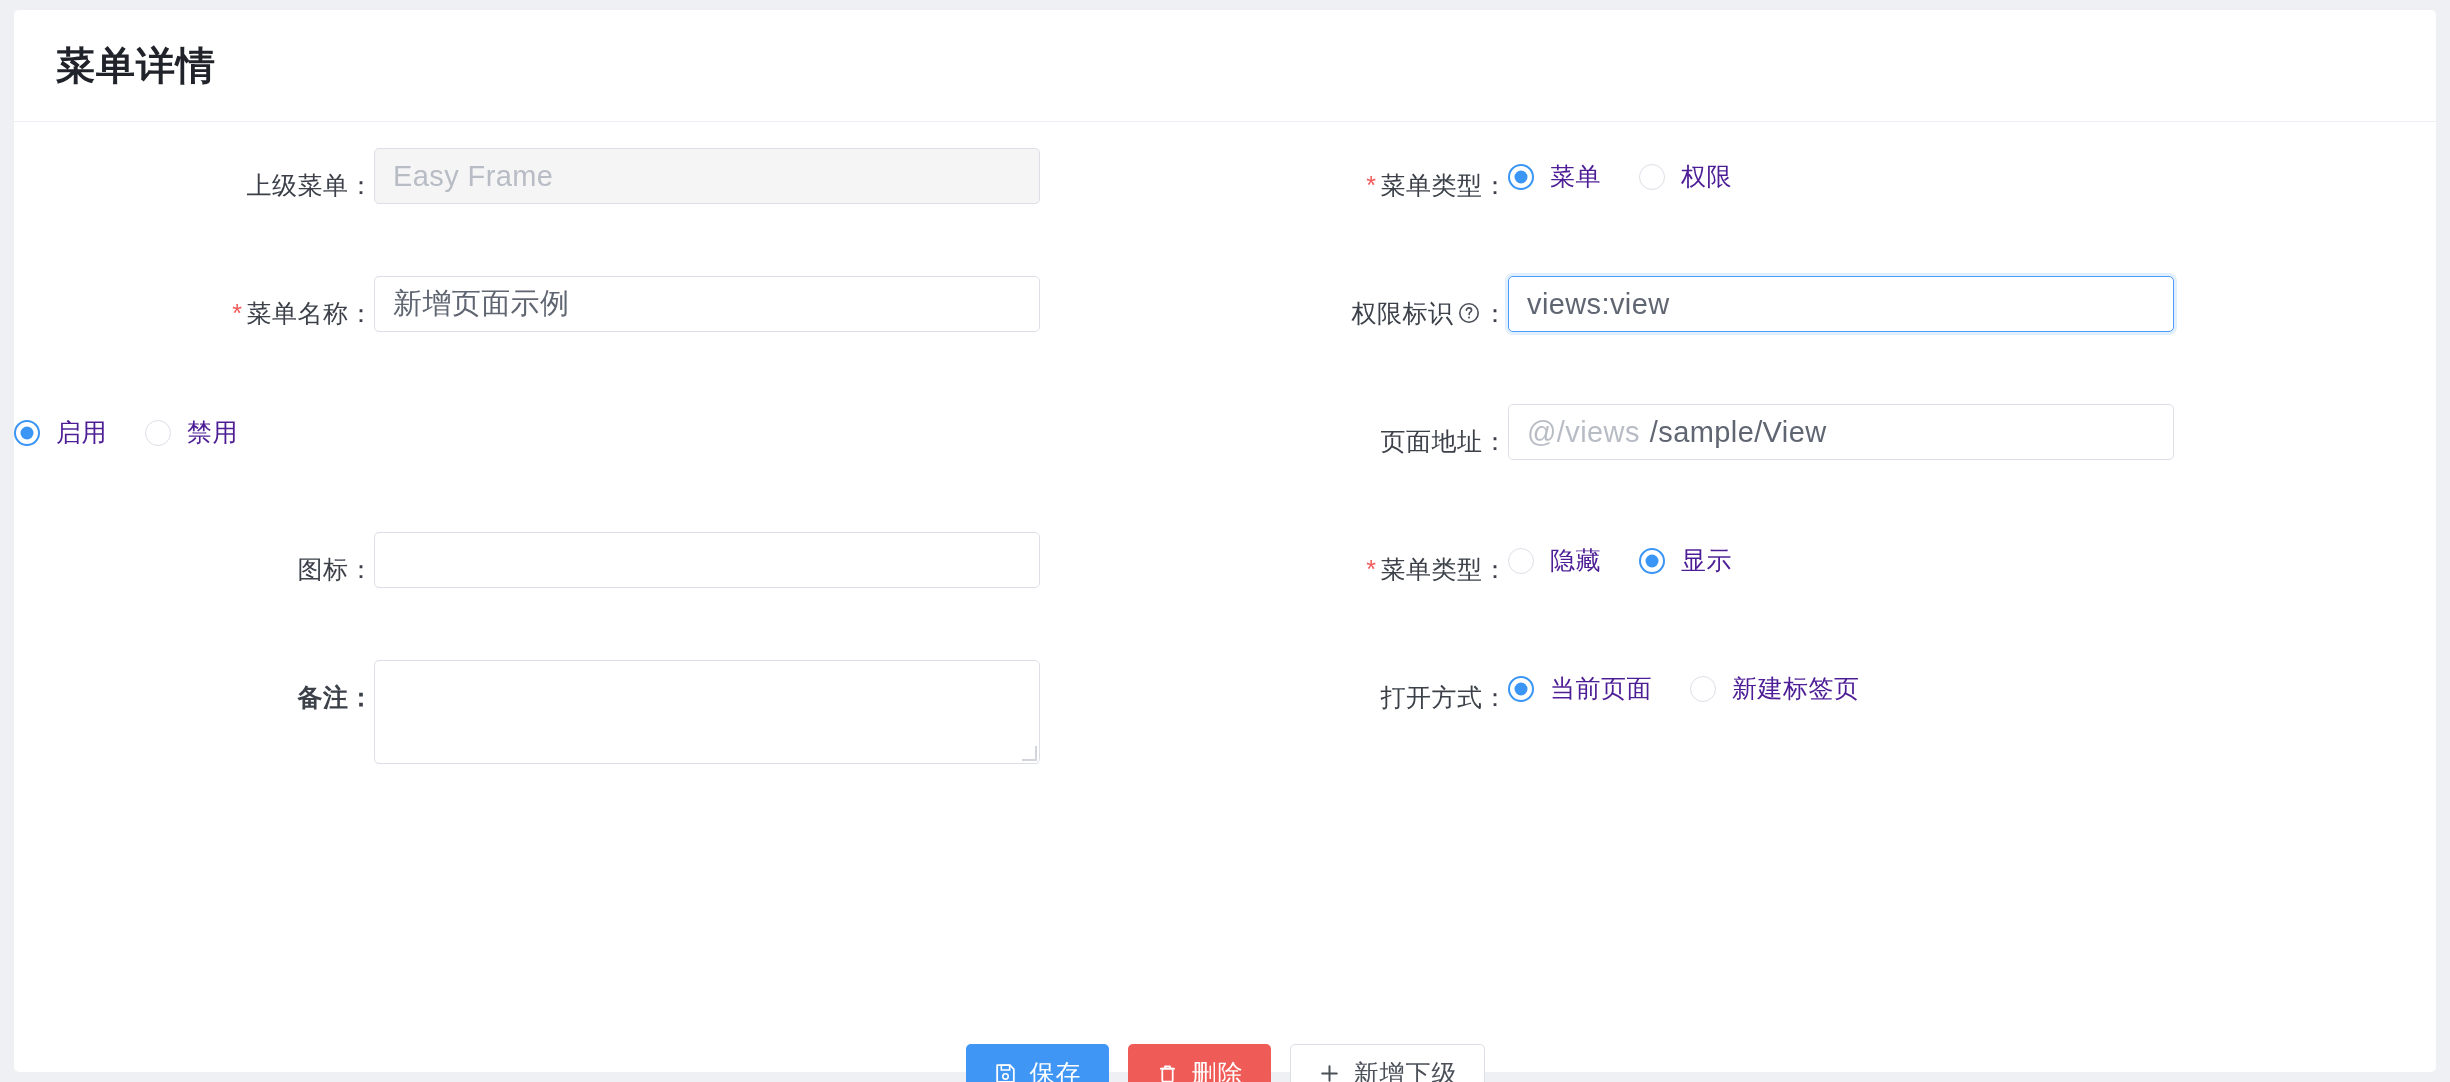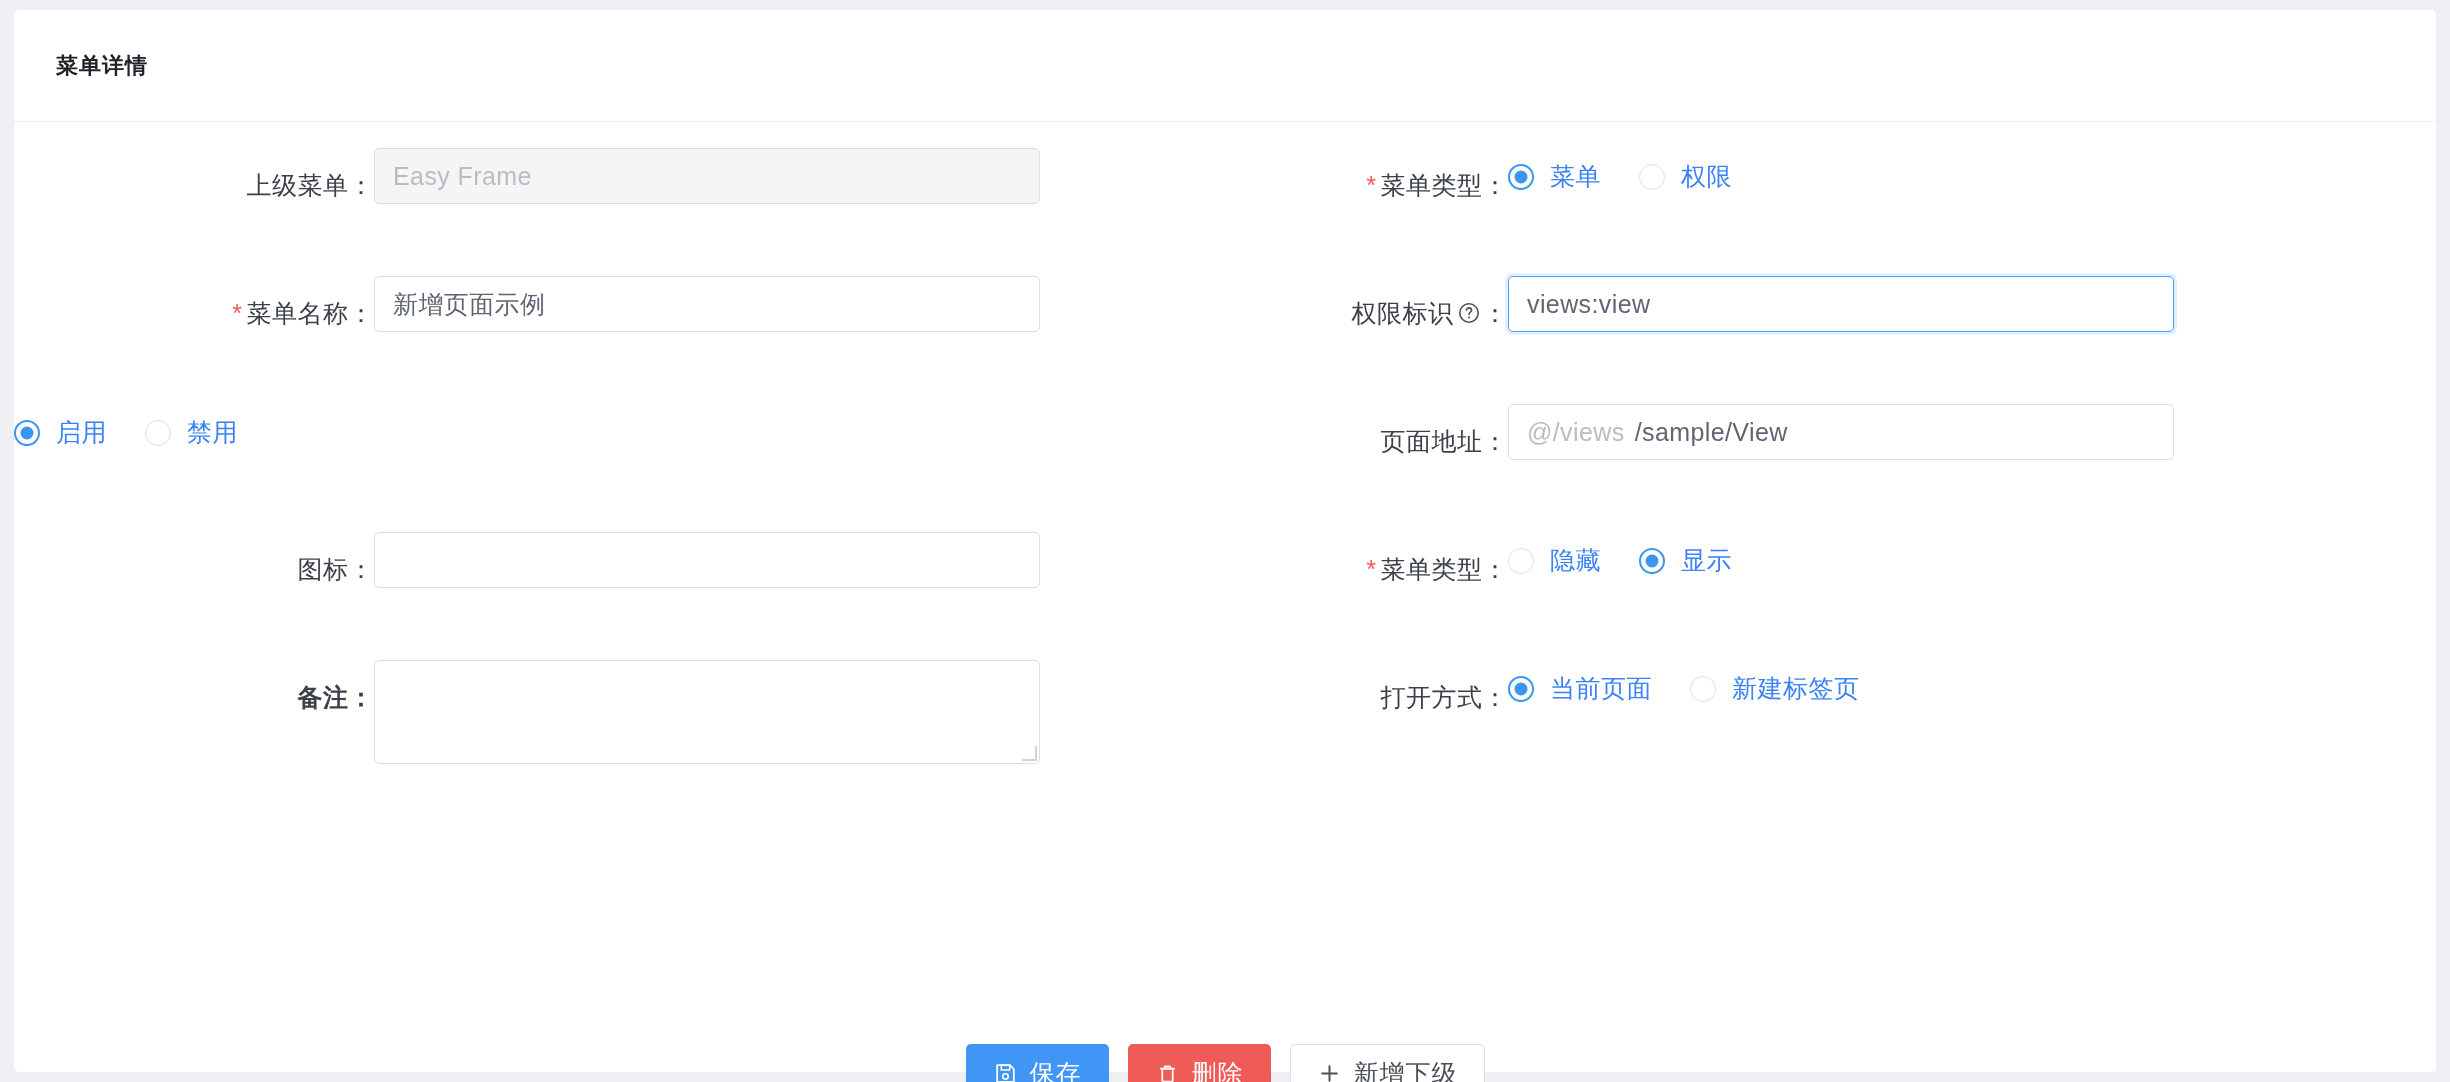--- a/index.html
+++ b/index.html
@@ -27,21 +27,21 @@
 
   
   .card-header {
     height: 112px;
     border-bottom: 1px solid #ebeef2;
     display: flex;
     align-items: center;
     padding-left: 42px;
   }
   .card-title {
-    font-size: 22px;
+    font-size: 39px;
     font-weight: 600;
     color: #20232a;
     letter-spacing: 1px;
   }
 
   
   .form-body {
     position: relative;
     height: 950px;
   }
@@ -92,21 +92,21 @@
 
   
   .inp {
     height: 56px;
     border: 1px solid #dcdfe6;
     border-radius: 5px;
     background: #ffffff;
     display: flex;
     align-items: center;
     padding: 0 18px;
-    font-size: 25px;
+    font-size: 29px;
     color: #5f6672;
     letter-spacing: 0.4px;
   }
   .inp.w-left  { width: 666px; }
   .inp.w-right { width: 666px; }
   .inp.disabled {
     background: #f5f5f6;
     border-color: #dcdfe6;
     color: #b8bcc4;
   }
@@ -169,21 +169,21 @@
     left: 50%;
     top: 50%;
     transform: translate(-50%, -50%);
     width: 13px;
     height: 13px;
     border-radius: 50%;
     background: #3a95f5;
   }
   .radio-label {
     font-size: 25px;
-    color: #3b82f6;
+    color: #4c1d95;
     margin-left: 16px;
     white-space: nowrap;
     letter-spacing: 0.5px;
   }
 
   
   .btn-bar {
     position: absolute;
     left: 0;
     top: 922px;

